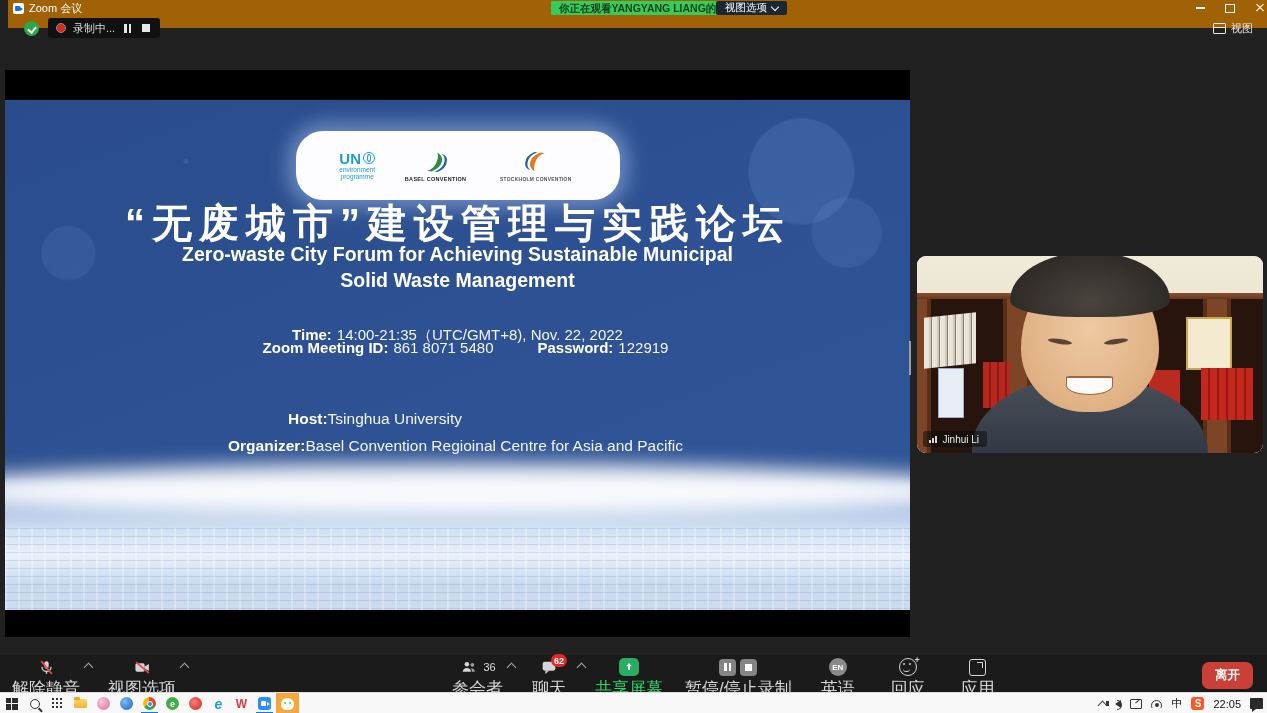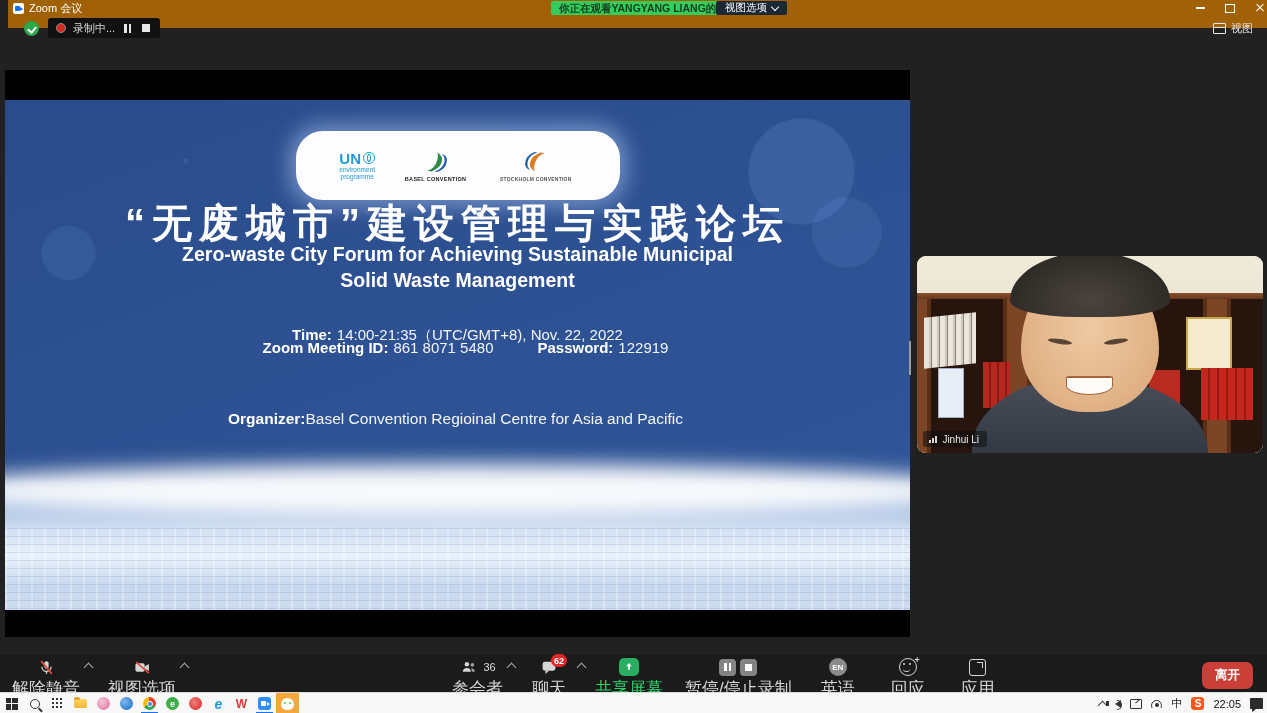--- a/index.html
+++ b/index.html
@@ -280,20 +280,23 @@
       </div>
 
       <div class="info-line info-time">
         <b>Time:</b><span class="val">14:00-21:35（UTC/GMT+8), Nov. 22, 2022</span>
       </div>
       <div class="info-line info-meeting">
         <b>Zoom Meeting ID:</b><span class="val">861 8071 5480</span><span class="id-pw-gap"></span><b>Password:</b><span class="val">122919</span>
       </div>
 
       <div class="org-block">
+        <div class="host-line">
+          <b>Host:</b><span>Tsinghua University</span>
+        </div>
         <div>
           <b>Organizer:</b><span>Basel Convention Regioinal Centre for Asia and Pacific</span>
         </div>
       </div>
 
       <div class="cityscape"></div>
     </div>
   </div>
 
   <div class="panel-handle"></div>

